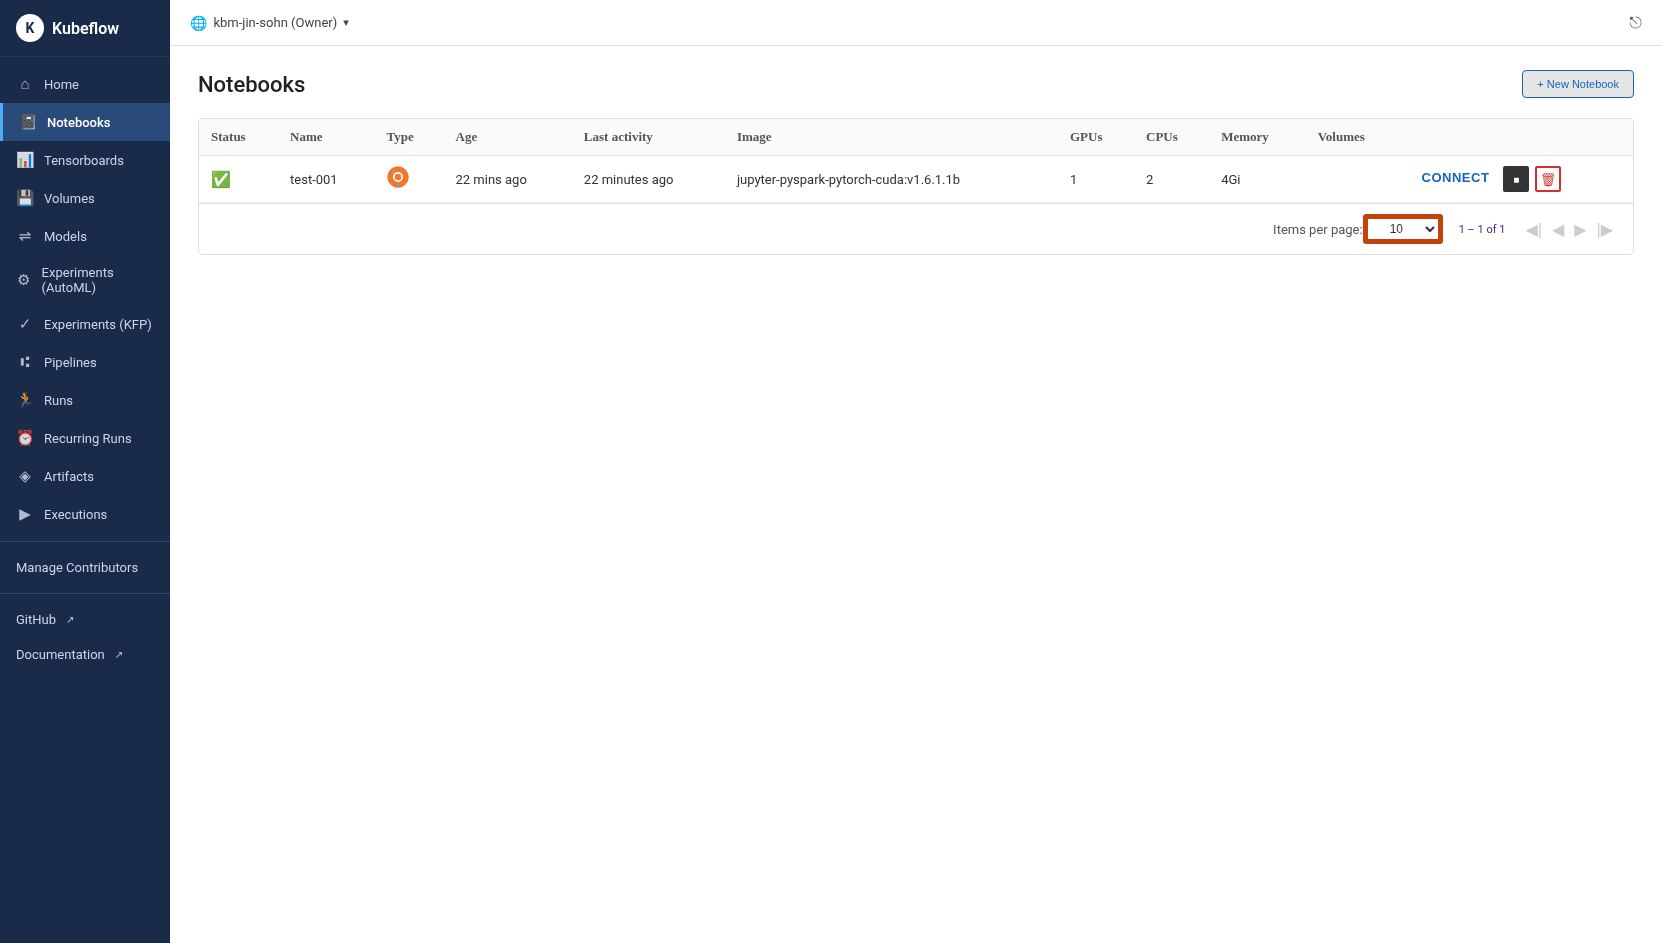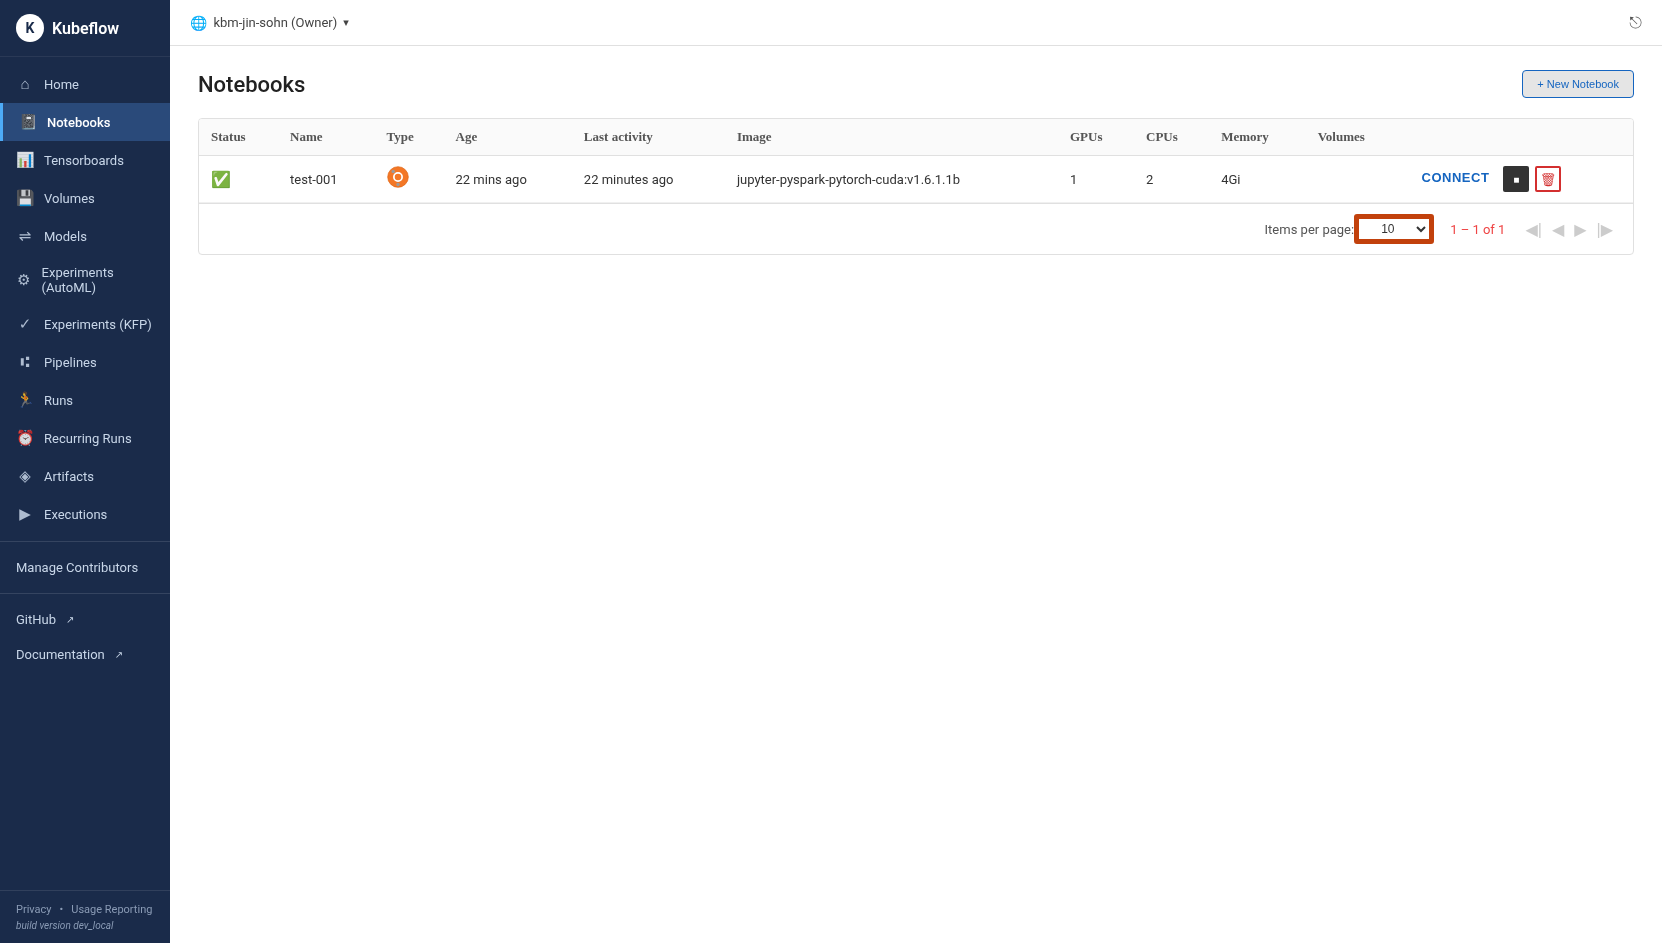--- a/index.html
+++ b/index.html
@@ -222,21 +222,21 @@
       align-items: center;
     }
     .per-page-select {
       border: 5px solid #c2410c;
       border-radius: 3px;
       padding: 2px 18px;
       font-size: 12px;
       color: #333;
       background: #fff;
     }
-    .page-info { font-size: 13px; color: #ef4444; }
+    .page-info { font-size: 11px; color: #4c1d95; }
     .page-nav {
       display: flex;
       align-items: center;
       gap: 2px;
     }
     .page-nav-btn {
       background: none;
       border: none;
       cursor: pointer;
       color: #555;
@@ -327,28 +327,20 @@
     <div class="nav-item">
       <span>GitHub</span>
       <span style="font-size:10px;">↗</span>
     </div>
     <div class="nav-item">
       <span>Documentation</span>
       <span style="font-size:10px;">↗</span>
     </div>
   </div>
 
-  <div class="sidebar-footer">
-    <div class="sidebar-footer-links">
-      <span class="sidebar-footer-link">Privacy</span>
-      <span>•</span>
-      <span class="sidebar-footer-link">Usage Reporting</span>
-    </div>
-    <div class="build-version">build version dev_local</div>
-  </div>
 </nav>
 
 <div class="main">
 
   <div class="top-bar">
     <div class="namespace-selector">
       <span class="namespace-icon">🌐</span>
       <span>kbm-jin-sohn (Owner)</span>
       <span style="font-size:11px;">▾</span>
     </div>

